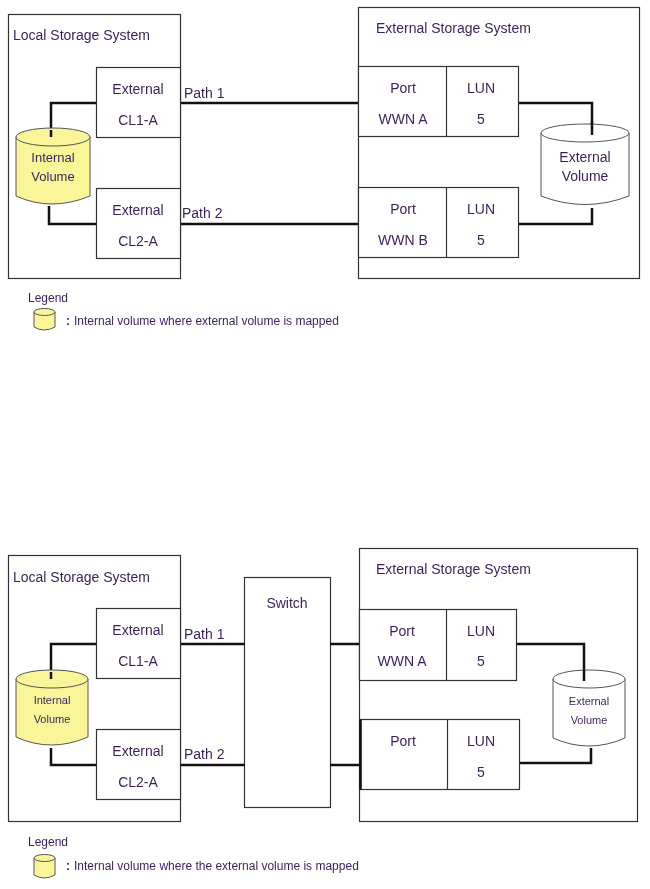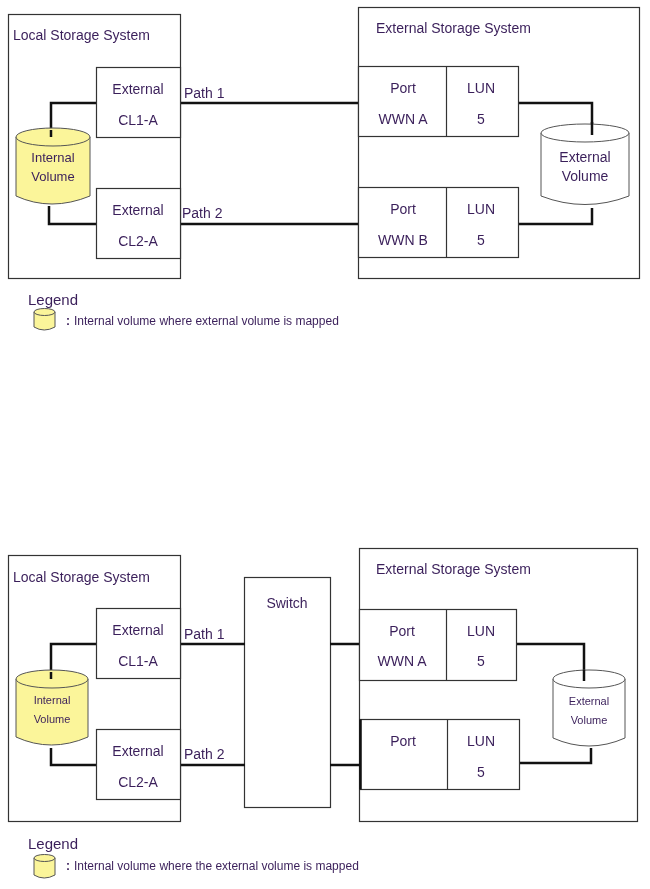--- a/index.html
+++ b/index.html
@@ -5,21 +5,21 @@
   html,body{margin:0;padding:0;background:#fff;}
   body{width:650px;height:889px;position:relative;overflow:hidden;font-family:"Liberation Sans",sans-serif;color:#3a1f5a;}
   svg{position:absolute;left:0;top:0;}
   .t{font-family:"Liberation Sans",sans-serif;font-size:14px;fill:#3a1f5a;}
   .ts{font-family:"Liberation Sans",sans-serif;font-size:13px;fill:#3a1f5a;}
   .tx{font-family:"Liberation Sans",sans-serif;font-size:11px;fill:#3a1f5a;}
   .box{fill:#fff;stroke:#333;stroke-width:1.2;}
   .wire{fill:none;stroke:#111;stroke-width:2.5;}
   .cylY{fill:#fbf59a;stroke:#555;stroke-width:1;}
   .cylW{fill:#fff;stroke:#555;stroke-width:1;}
-  .legend-title{position:absolute;font-size:15px;color:#3a1f5a;}
+  .legend-title{position:absolute;font-size:12px;color:#3a1f5a;}
   .legend-row{position:absolute;display:flex;align-items:center;font-size:12px;color:#3a1f5a;}
   .legend-row .colon{font-weight:bold;margin:0 4px 0 6px;}
 </style>
 </head>
 <body>
 
 <svg width="650" height="889" viewBox="0 0 650 889">
 
   <g>
     <rect class="box" x="8.5" y="14.5" width="172" height="264"></rect>

